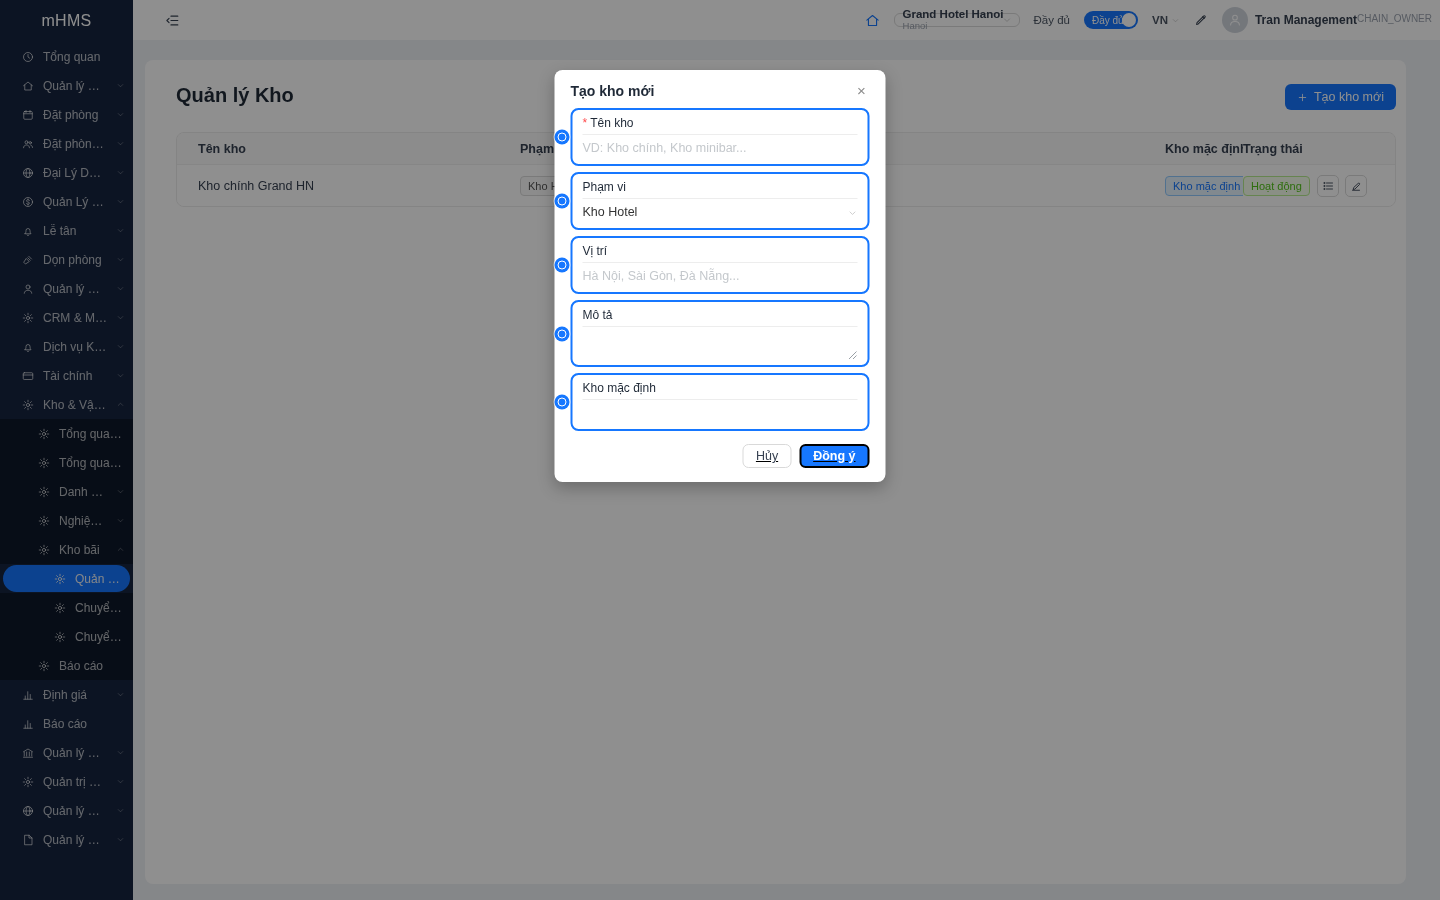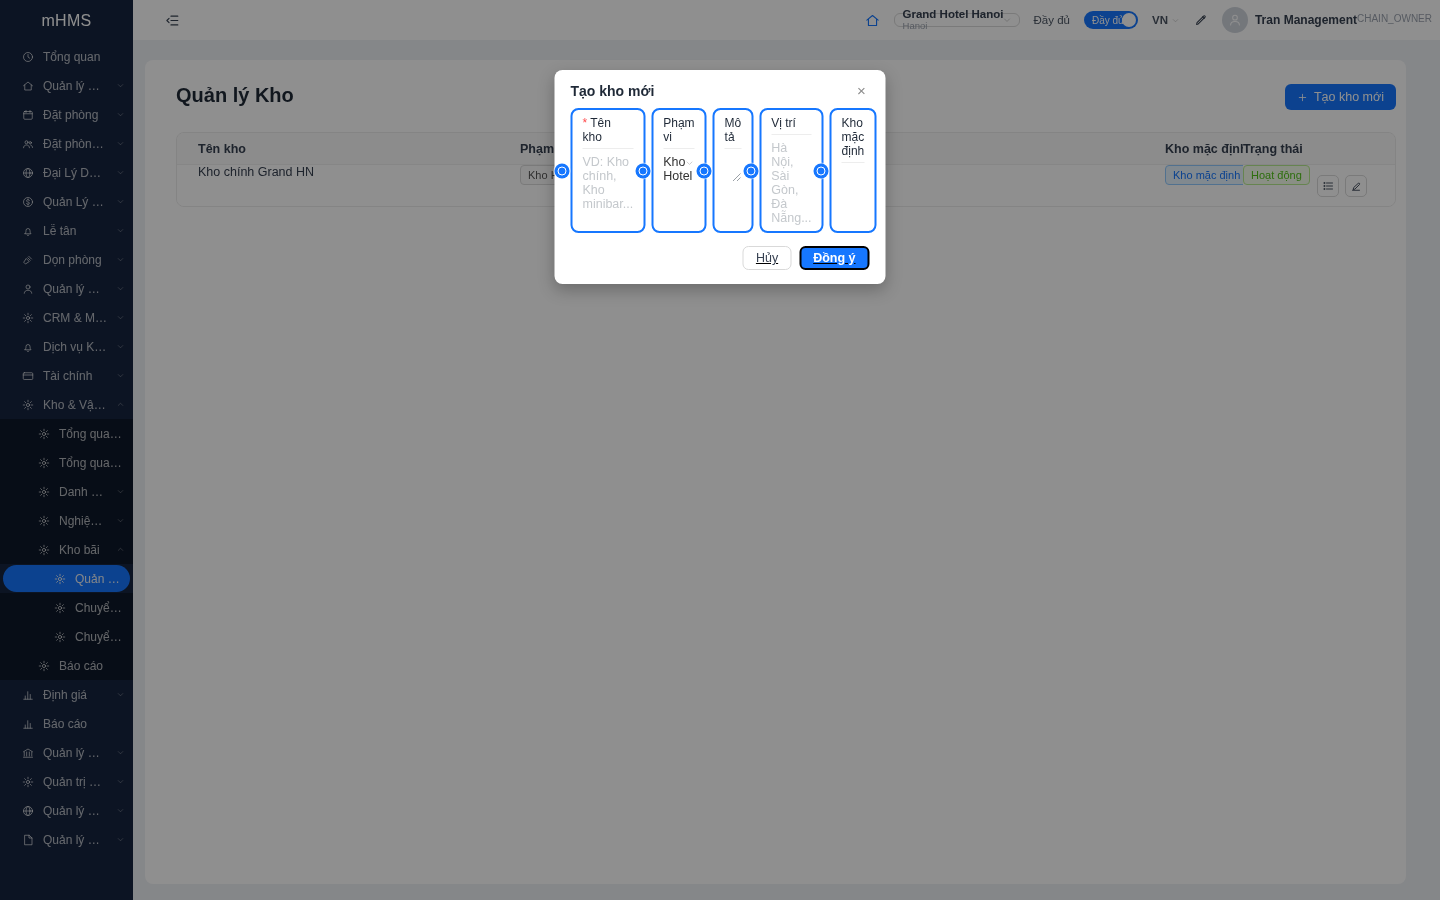--- a/index.html
+++ b/index.html
@@ -49,40 +49,40 @@
   .user-role{font-size:10px;color:#9ca3af;}
 
   
   .content{position:absolute;left:145px;top:60px;width:1261px;height:824px;background:#ffffff;border-radius:8px;box-sizing:border-box;padding:24px 10px 0 31px;z-index:1;}
   .content-head{display:flex;align-items:flex-start;justify-content:space-between;}
   .page-title{font-size:20px;font-weight:bold;color:#1f2937;}
   .btn-create{display:flex;align-items:center;gap:6px;background:#1677ff;color:#fff;border:none;border-radius:6px;height:26px;padding:0 12px;font-size:12.5px;font-family:inherit;cursor:pointer;}
   .btn-create .ic{width:11px;height:11px;}
   .table-card{margin-top:22px;border:1px solid #ebebeb;border-radius:8px;overflow:hidden;}
   .t-head{display:flex;background:#fafafa;height:31px;align-items:center;border-bottom:1px solid #efefef;font-size:12.5px;font-weight:bold;color:#374151;}
-  .t-row{display:flex;height:41px;font-size:12.5px;color:#374151;background:#fff;}
+  .t-row{display:flex;height:41px;align-items:center;font-size:12.5px;color:#374151;background:#fff;}
   .cell{box-sizing:border-box;overflow:hidden;white-space:nowrap;}
   .c1{width:330px;padding-left:21px;}
   .c2{width:658px;padding-left:13px;}
   .c3{width:78px;}
   .c4{width:74px;}
   .c5{flex:1;display:flex;gap:6px;align-items:center;}
   .tag{display:inline-block;font-size:11px;line-height:18px;padding:0 7px;border-radius:4px;border:1px solid #d9d9d9;background:#fafafa;color:#555;}
   .tag.blue{background:#e6f4ff;border-color:#91caff;color:#1677ff;}
   .tag.green{background:#f6ffed;border-color:#b7eb8f;color:#52c41a;}
   .act-btn{width:22px;height:22px;border:1px solid #d9d9d9;border-radius:5px;background:#fff;display:flex;align-items:center;justify-content:center;color:#374151;cursor:pointer;padding:0;}
   .act-btn .ic{width:12px;height:12px;}
 
   
   .mask{position:absolute;inset:0;background:rgba(0,0,0,0.44);z-index:10;}
   .modal{position:absolute;left:50%;transform:translateX(-50%);top:70px;width:331px;background:#fff;border-radius:8px;box-shadow:0 6px 16px rgba(0,0,0,0.25);z-index:20;box-sizing:border-box;padding:13px 16px 14px;}
   .modal-head{display:flex;align-items:center;justify-content:space-between;}
   .modal-title{font-size:14px;font-weight:bold;color:#1f2937;}
   .modal-close{width:16px;height:16px;color:#8c8c8c;font-size:15px;line-height:16px;text-align:center;cursor:pointer;background:none;border:none;padding:0;font-family:inherit;}
-  .fields{margin-top:9px;display:flex;gap:6px;}
+  .fields{margin-top:9px;display:flex;flex-direction:column;gap:6px;}
   .fbox{position:relative;border:2px solid #1677ff;border-radius:8px;padding:6px 10px 6px;background:#fff;}
   .fbox .flabel{font-size:12px;color:#1f2937;padding-bottom:4px;border-bottom:1px solid #ededed;}
   .req{color:#ff4d4f;margin-right:3px;}
   .fctrl{padding-top:6px;font-size:12.5px;min-height:17px;position:relative;}
   .ph{color:#c4c8cc;}
   .val{color:#333;}
   .sel-chev{position:absolute;right:0;top:9px;width:10px;height:10px;color:#bfbfbf;}
   .ta{height:26px;}
   .resize-h{position:absolute;right:1px;bottom:0;width:9px;height:9px;
     background:linear-gradient(135deg,transparent 0 55%,#9aa0a6 55% 62%,transparent 62% 78%,#9aa0a6 78% 85%,transparent 85%);}
@@ -585,29 +585,29 @@
         <span class="beacon"></span>
         <div class="flabel">Phạm vi</div>
         <div class="fctrl"><span class="val">Kho Hotel</span><span class="ic sel-chev">
             <svg viewBox="0 0 24 24">
               <path d="M6 9.5l6 6 6-6"></path>
             </svg>
           </span></div>
       </div>
       <div class="fbox">
         <span class="beacon"></span>
+        <div class="flabel">Vị trí</div>
+        <div class="fctrl"><span class="ph">Hà Nội, Sài Gòn, Đà Nẵng...</span></div>
+      </div>
+      <div class="fbox">
+        <span class="beacon"></span>
         <div class="flabel">Mô tả</div>
         <div class="fctrl ta">
           <span class="resize-h"></span>
         </div>
-      </div>
-      <div class="fbox">
-        <span class="beacon"></span>
-        <div class="flabel">Vị trí</div>
-        <div class="fctrl"><span class="ph">Hà Nội, Sài Gòn, Đà Nẵng...</span></div>
       </div>
       <div class="fbox">
         <span class="beacon"></span>
         <div class="flabel">Kho mặc định</div>
         <div class="fctrl"><span class="sw-off"><span class="knob"></span></span></div>
       </div>
     </div>
   <div class="modal-foot">
     <button class="btn btn-default">Hủy</button>
     <button class="btn btn-primary">Đồng ý</button>

